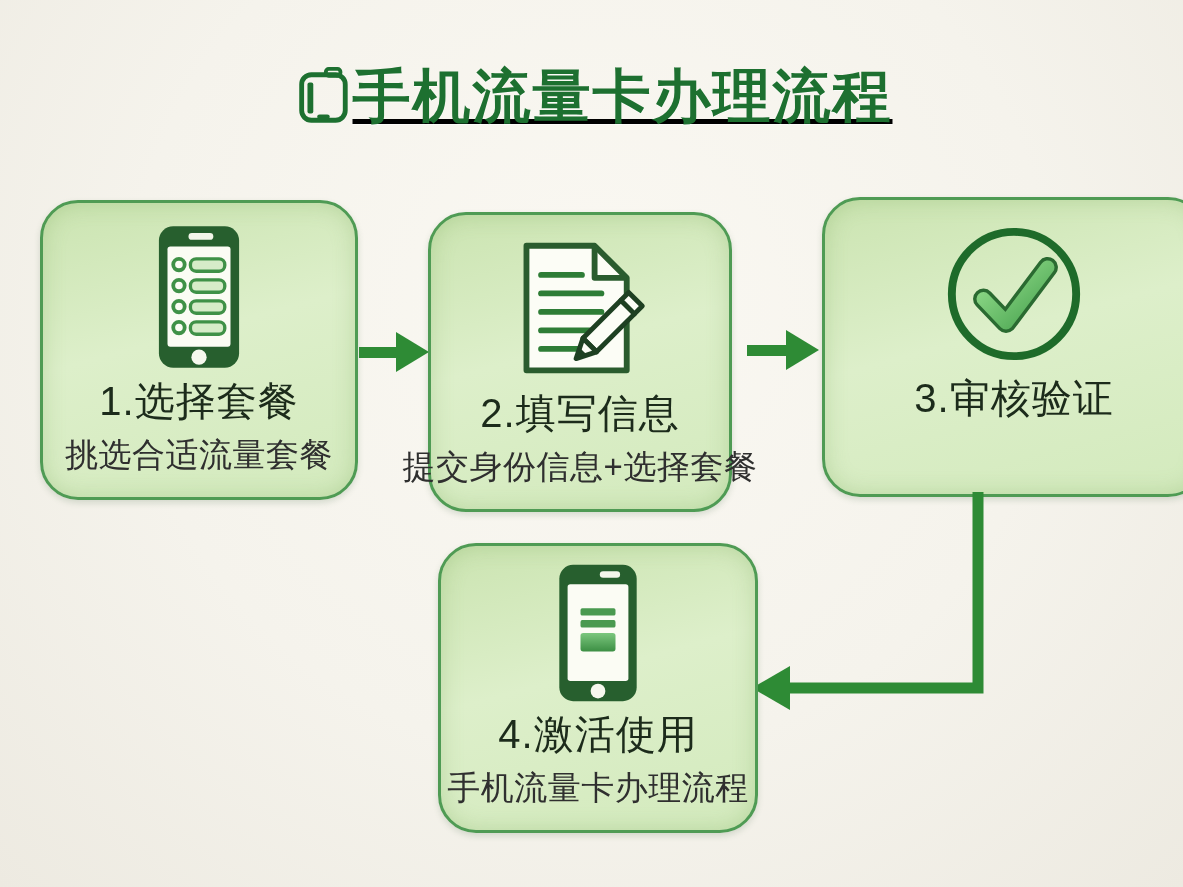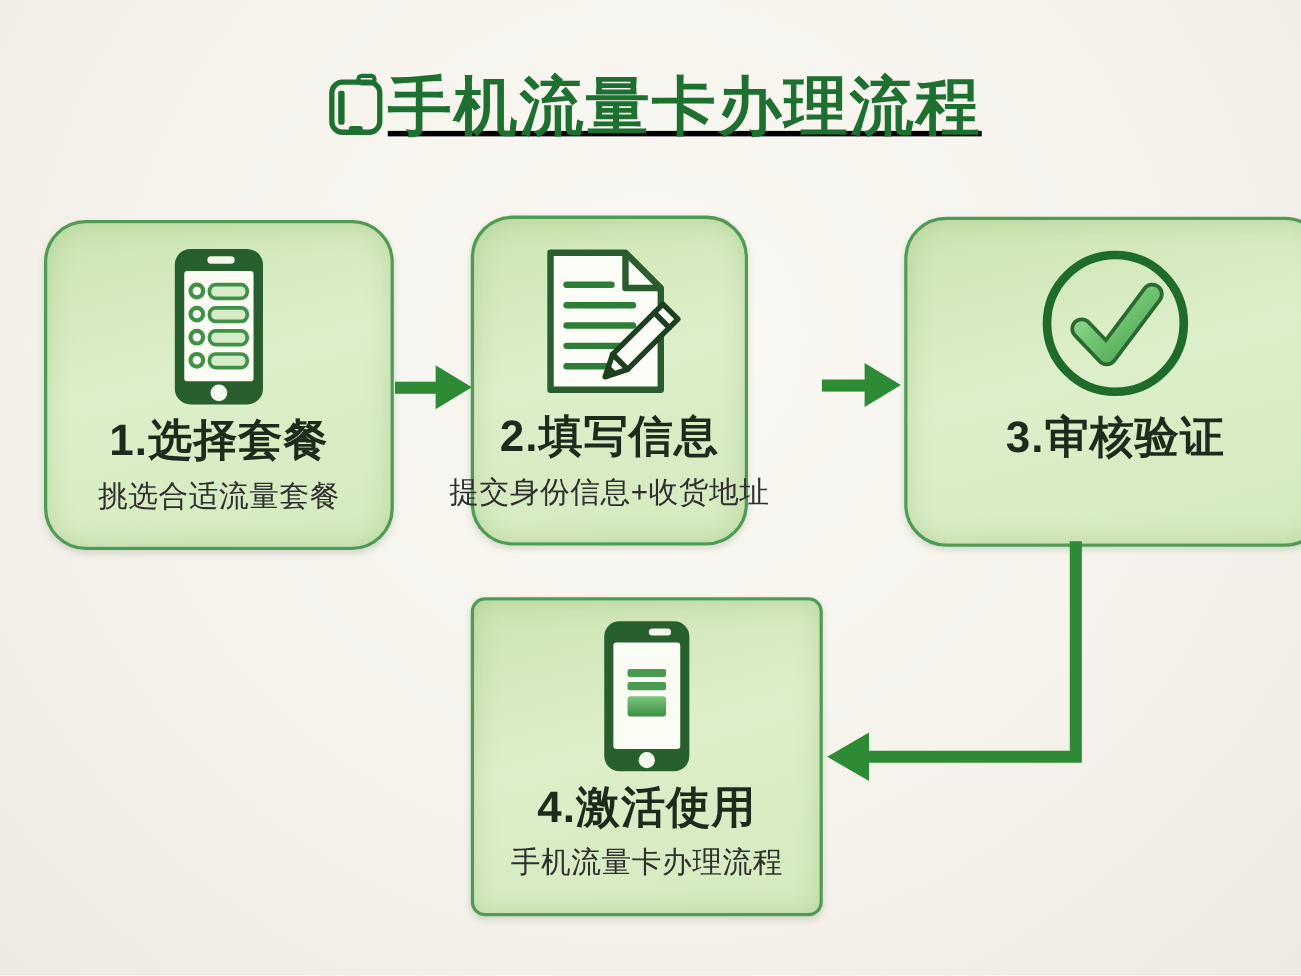--- a/index.html
+++ b/index.html
@@ -39,38 +39,38 @@
     border: 3px solid #4f9b54;
     border-radius: 38px;
     background: linear-gradient(165deg, #cbe4b1 0%, #ddefca 45%, #d3eabd 100%);
     box-shadow: inset 0 0 22px rgba(110,160,80,0.28), 0 3px 6px rgba(60,100,60,0.18);
     display: flex;
     flex-direction: column;
     align-items: center;
     justify-content: flex-start;
   }
   .card-1 { left: 40px;  top: 200px; width: 318px; height: 300px; }
-  .card-2 { left: 428px; top: 196px; width: 252px; height: 300px; align-items: center; }
+  .card-2 { left: 428px; top: 212px; width: 304px; height: 300px; align-items: center; }
   .card-3 { left: 822px; top: 197px; width: 384px; height: 300px; }
-  .card-4 { left: 428px; top: 543px; width: 320px; height: 290px; border-radius: 13px; }
+  .card-4 { left: 438px; top: 543px; width: 320px; height: 290px; }
 
   .card-icon { margin-top: 20px; height: 148px; display: flex; align-items: center; justify-content: center; }
   .card-4 .card-icon { margin-top: 16px; height: 142px; }
 
   .card-title {
     margin-top: 8px;
     font-size: 40px;
-    font-weight: 700;
+    font-weight: 400;
     color: #1c2b1b;
     letter-spacing: 1px;
     line-height: 1.1;
   }
   .card-subtitle {
     margin-top: 10px;
-    font-size: 27px;
+    font-size: 33px;
     font-weight: 500;
     color: #2f2f2f;
     letter-spacing: 0.5px;
     white-space: nowrap;
   }
 
   
   .arrow { position: absolute; }
   .arrow-1 { left: 359px; top: 329px; }
   .arrow-2 { left: 747px; top: 327px; }
@@ -138,21 +138,21 @@
         </g>
         <g stroke="#1e4022" stroke-width="5" stroke-linejoin="round">
           <polygon points="97,119 83,105 122,66 136,80" fill="#fcfdf6"></polygon>
           <polygon points="122,66 136,80 144,72 130,58" fill="#fcfdf6"></polygon>
           <polygon points="76,126 97,119 83,105" fill="#fcfdf6"></polygon>
         </g>
         <polygon points="76,126 87,122 80,115" fill="#1e4022"></polygon>
       </svg>
     </div>
     <div class="card-title">2.填写信息</div>
-    <div class="card-subtitle">提交身份信息+收货地址</div>
+    <div class="card-subtitle">提交身份信息+选择套餐</div>
   </section>
 
   <div class="arrow arrow-2">
     <svg width="74" height="46" viewBox="0 0 74 46">
       <rect x="0" y="18" width="42" height="11" fill="#2e8b35"></rect>
       <polygon points="39,3 39,43 72,23" fill="#2e8b35"></polygon>
     </svg>
   </div>
 
   <section class="card card-3">

